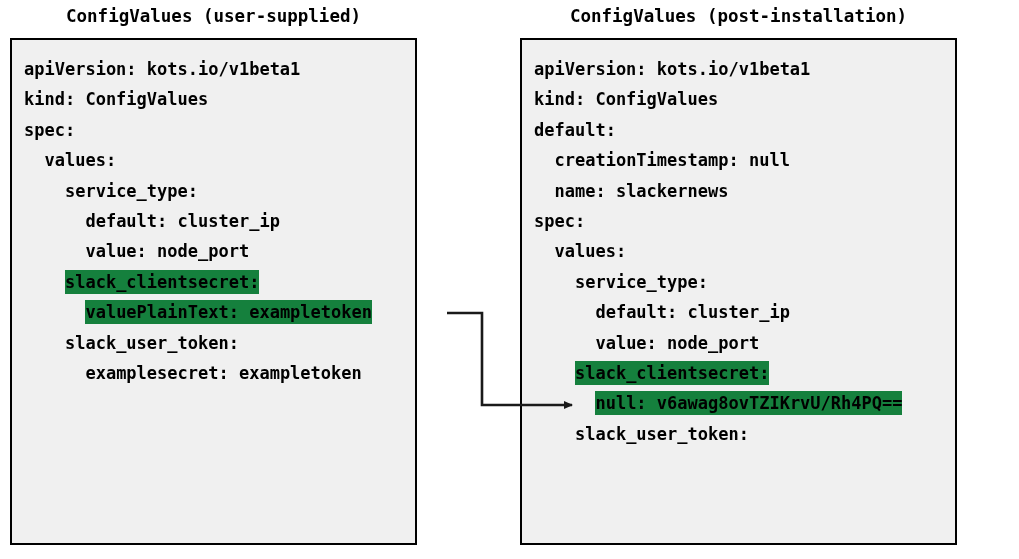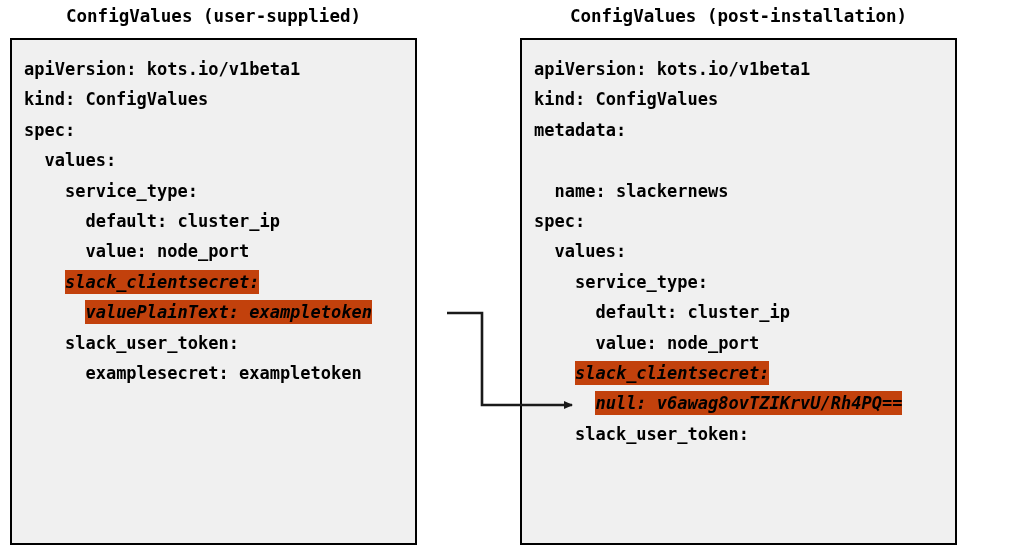--- a/index.html
+++ b/index.html
@@ -65,22 +65,21 @@
     font-weight: bold;
     color: #000000;
     white-space: pre;
   }
   .code-line .seg {
     display: inline;
     white-space: pre;
     padding: 2px 0 2px 0;
   }
   .code-line .seg.hl {
-    background: #c2410c;
-    font-style: italic;
+    background: #15803d;
   }
 
   
   #connector {
     position: absolute;
     left: 0; top: 0;
     width: 1019px;
     height: 559px;
     pointer-events: none;
   }
@@ -108,22 +107,22 @@
         </div>
     </div>
   </div>
 
   <div class="panel right">
     <div class="panel-title">ConfigValues (post-installation)</div>
     <div class="code-box">
       <div class="code-lines">
           <div class="code-line"><span class="seg">apiVersion: kots.io/v1beta1</span></div>
           <div class="code-line"><span class="seg">kind: ConfigValues</span></div>
-          <div class="code-line"><span class="seg">metadata:</span></div>
-          <div class="code-line"><span class="seg">  </span></div>
+          <div class="code-line"><span class="seg">default:</span></div>
+          <div class="code-line"><span class="seg">  </span><span class="seg">creationTimestamp: null</span></div>
           <div class="code-line"><span class="seg">  </span><span class="seg">name: slackernews</span></div>
           <div class="code-line"><span class="seg">spec:</span></div>
           <div class="code-line"><span class="seg">  </span><span class="seg">values:</span></div>
           <div class="code-line"><span class="seg">    </span><span class="seg">service_type:</span></div>
           <div class="code-line"><span class="seg">      </span><span class="seg">default: cluster_ip</span></div>
           <div class="code-line"><span class="seg">      </span><span class="seg">value: node_port</span></div>
           <div class="code-line"><span class="seg">    </span><span class="seg hl">slack_clientsecret:</span></div>
           <div class="code-line"><span class="seg">      </span><span class="seg hl">null: v6awag8ovTZIKrvU/Rh4PQ==</span></div>
           <div class="code-line"><span class="seg">    </span><span class="seg">slack_user_token:</span></div>
         </div>

